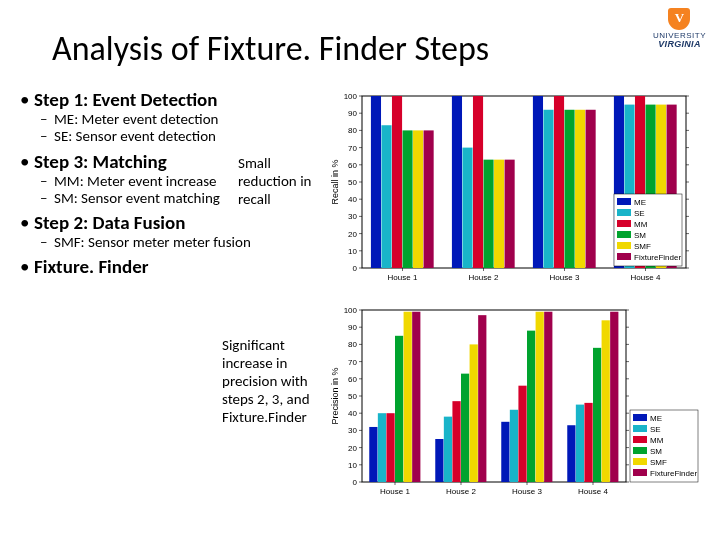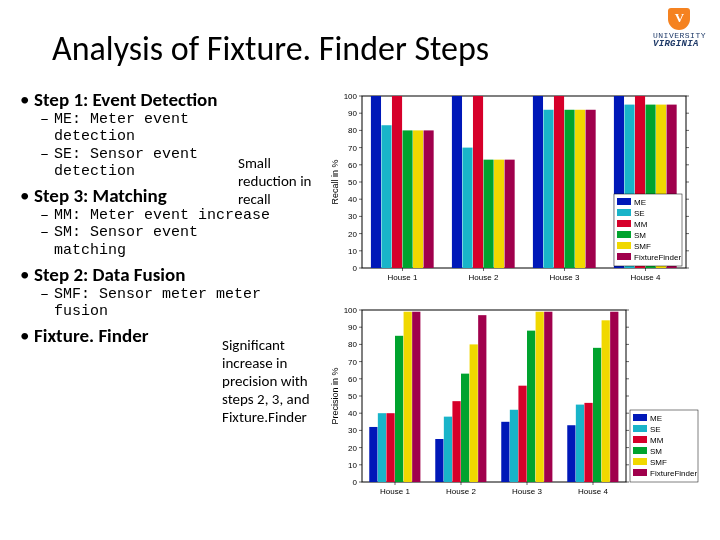--- a/index.html
+++ b/index.html
@@ -7,22 +7,22 @@
     width: 720px; height: 540px;
     background: #fff;
     font-family: Calibri, "Segoe UI", Arial, sans-serif;
     color: #000;
     position: relative;
     overflow: hidden;
   }
   .logo {
     position: absolute;
     top: 8px; right: 14px;
-    text-align: left;
-    font-family: Liberation Mono, monospace;
+    text-align: center;
+    font-family: Liberation Sans, sans-serif;
     font-size: 8px;
     line-height: 1;
     color: #1f3a68;
   }
   .logo-shield {
     width: 22px; height: 22px;
     background: #f58220;
     border-radius: 3px 3px 50% 50%;
     margin: 0 auto 2px;
     position: relative;
@@ -64,21 +64,20 @@
   .b1:before {
     content: "•";
     position: absolute;
     left: 2px; top: 0;
   }
   .b2 {
     font-size: 15px;
     padding-left: 36px;
     position: relative;
     line-height: 1.15;
-    font-family: Liberation Mono, monospace;
   }
   .b2:before {
     content: "–";
     position: absolute;
     left: 22px; top: 0;
   }
   .bold { font-weight: bold; }
   .note-results {
     position: absolute;
     left: 152px; top: 3px;

